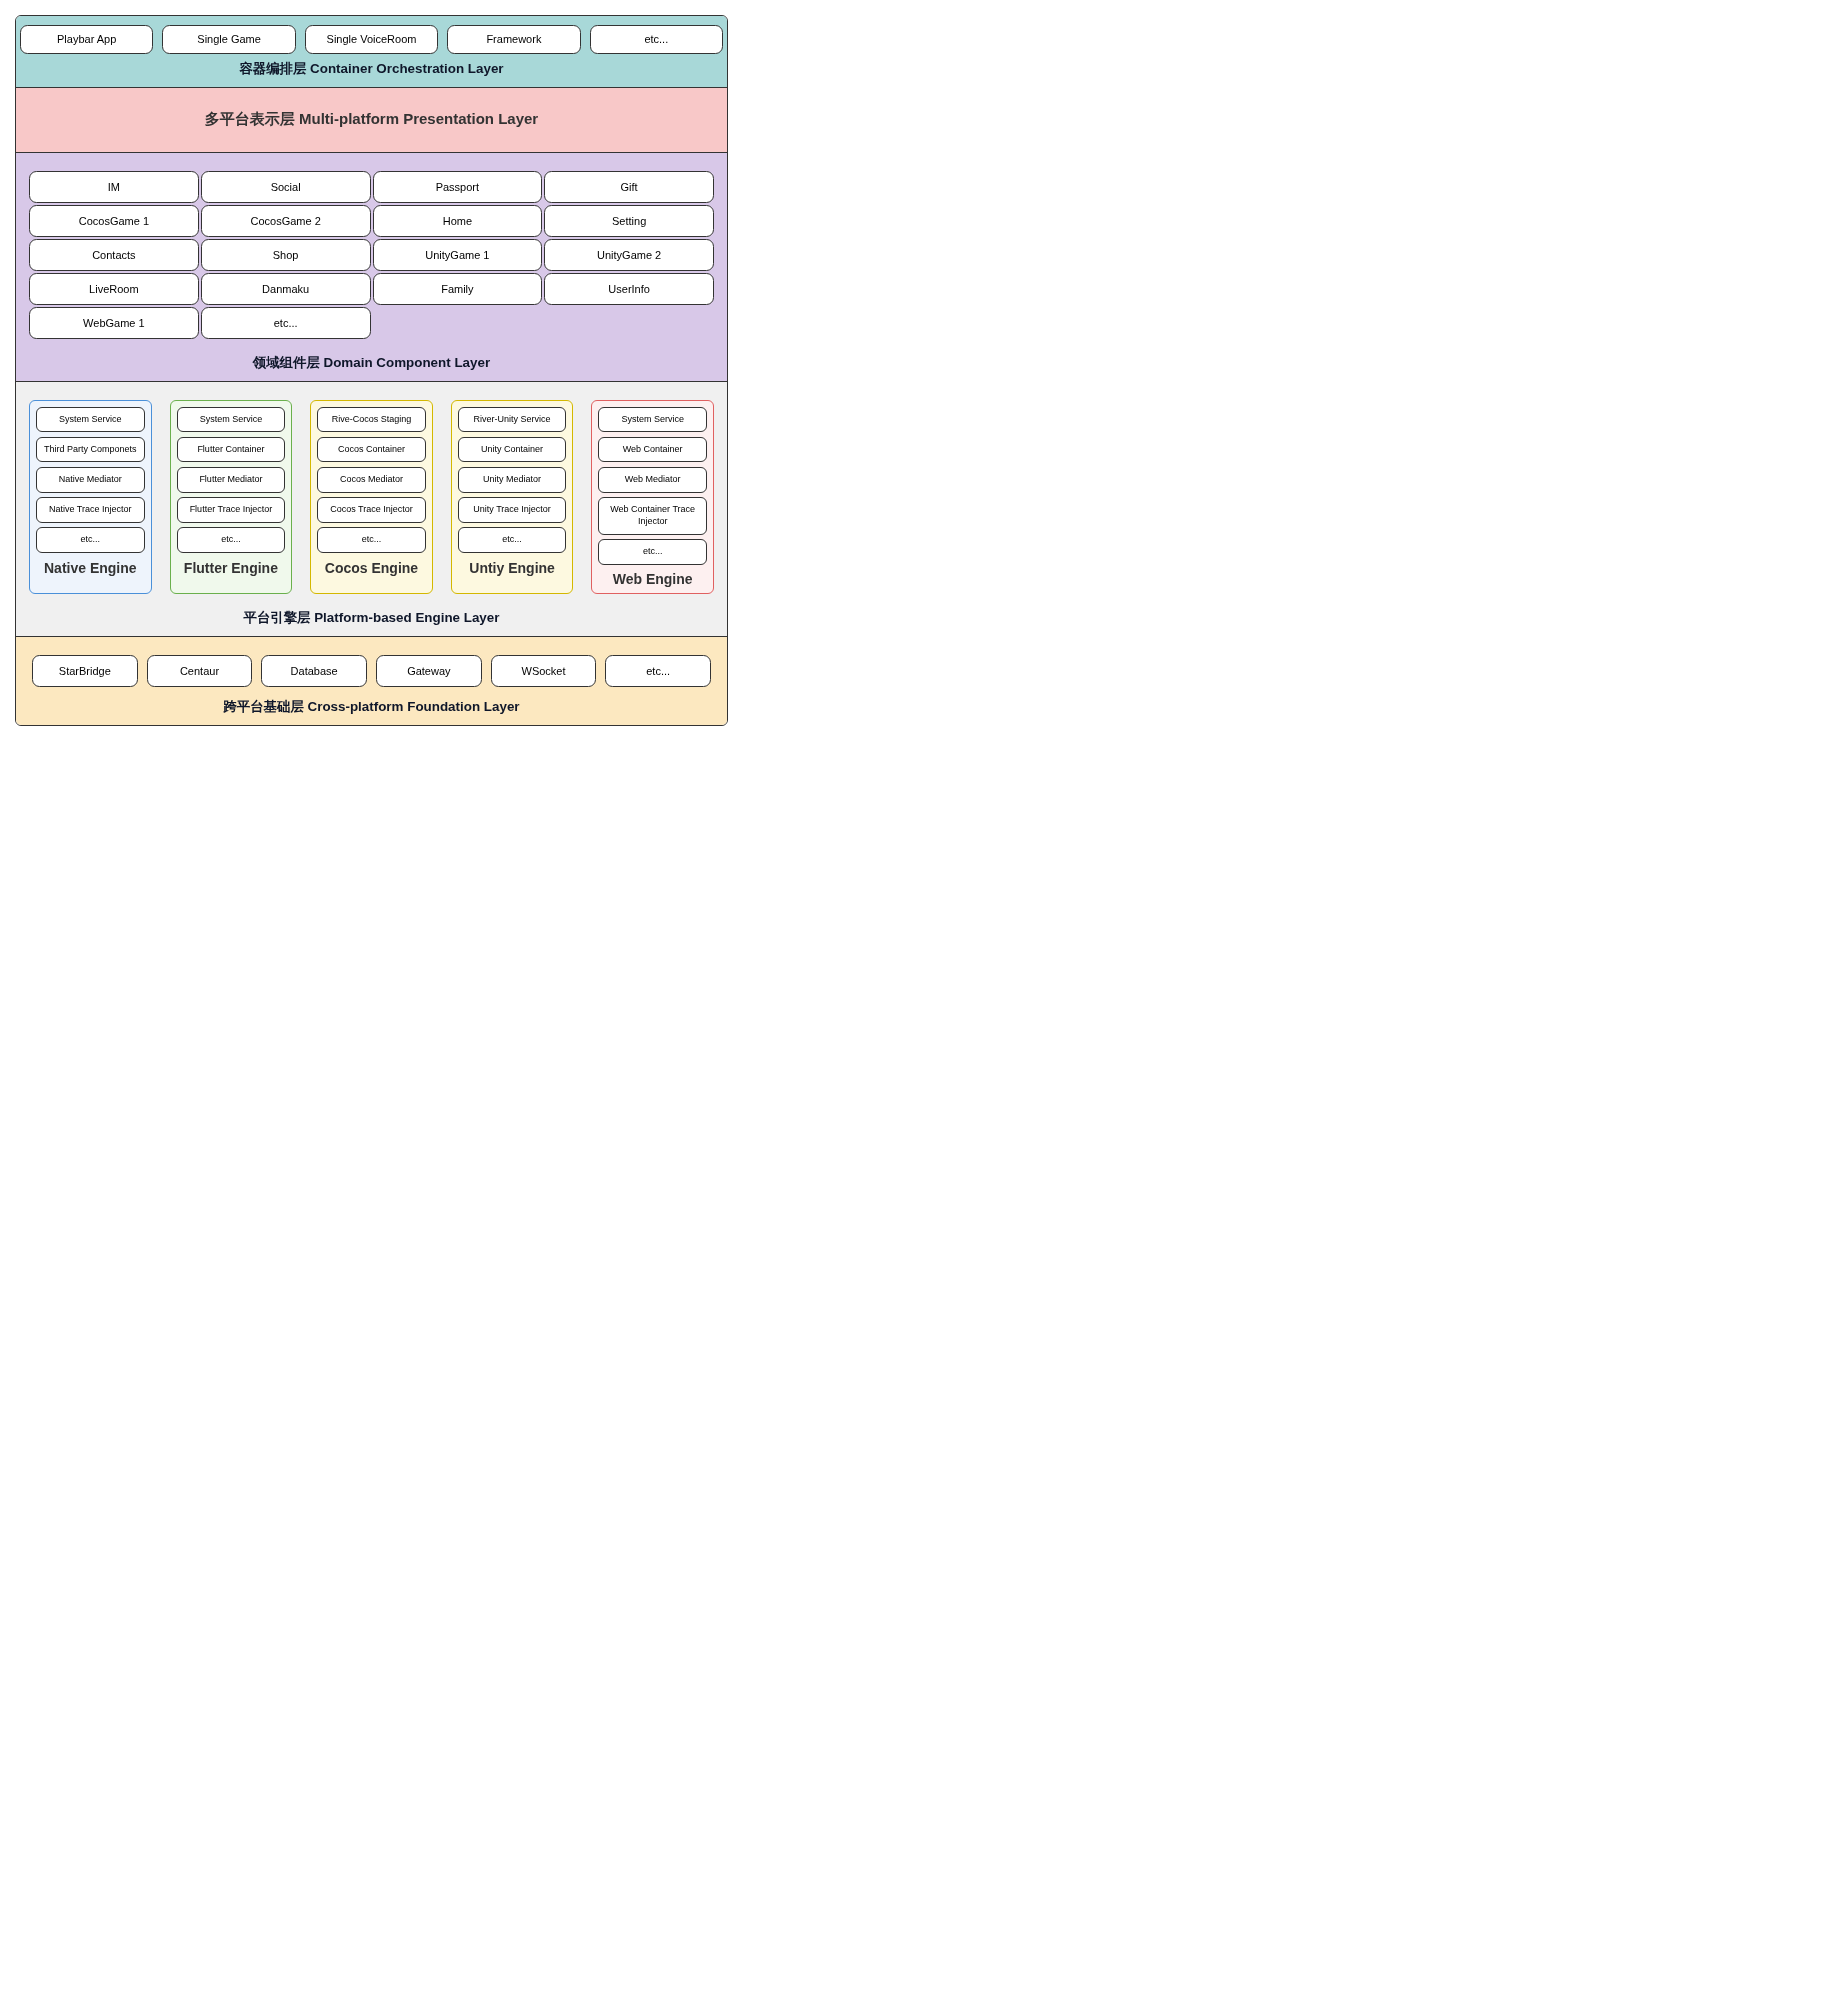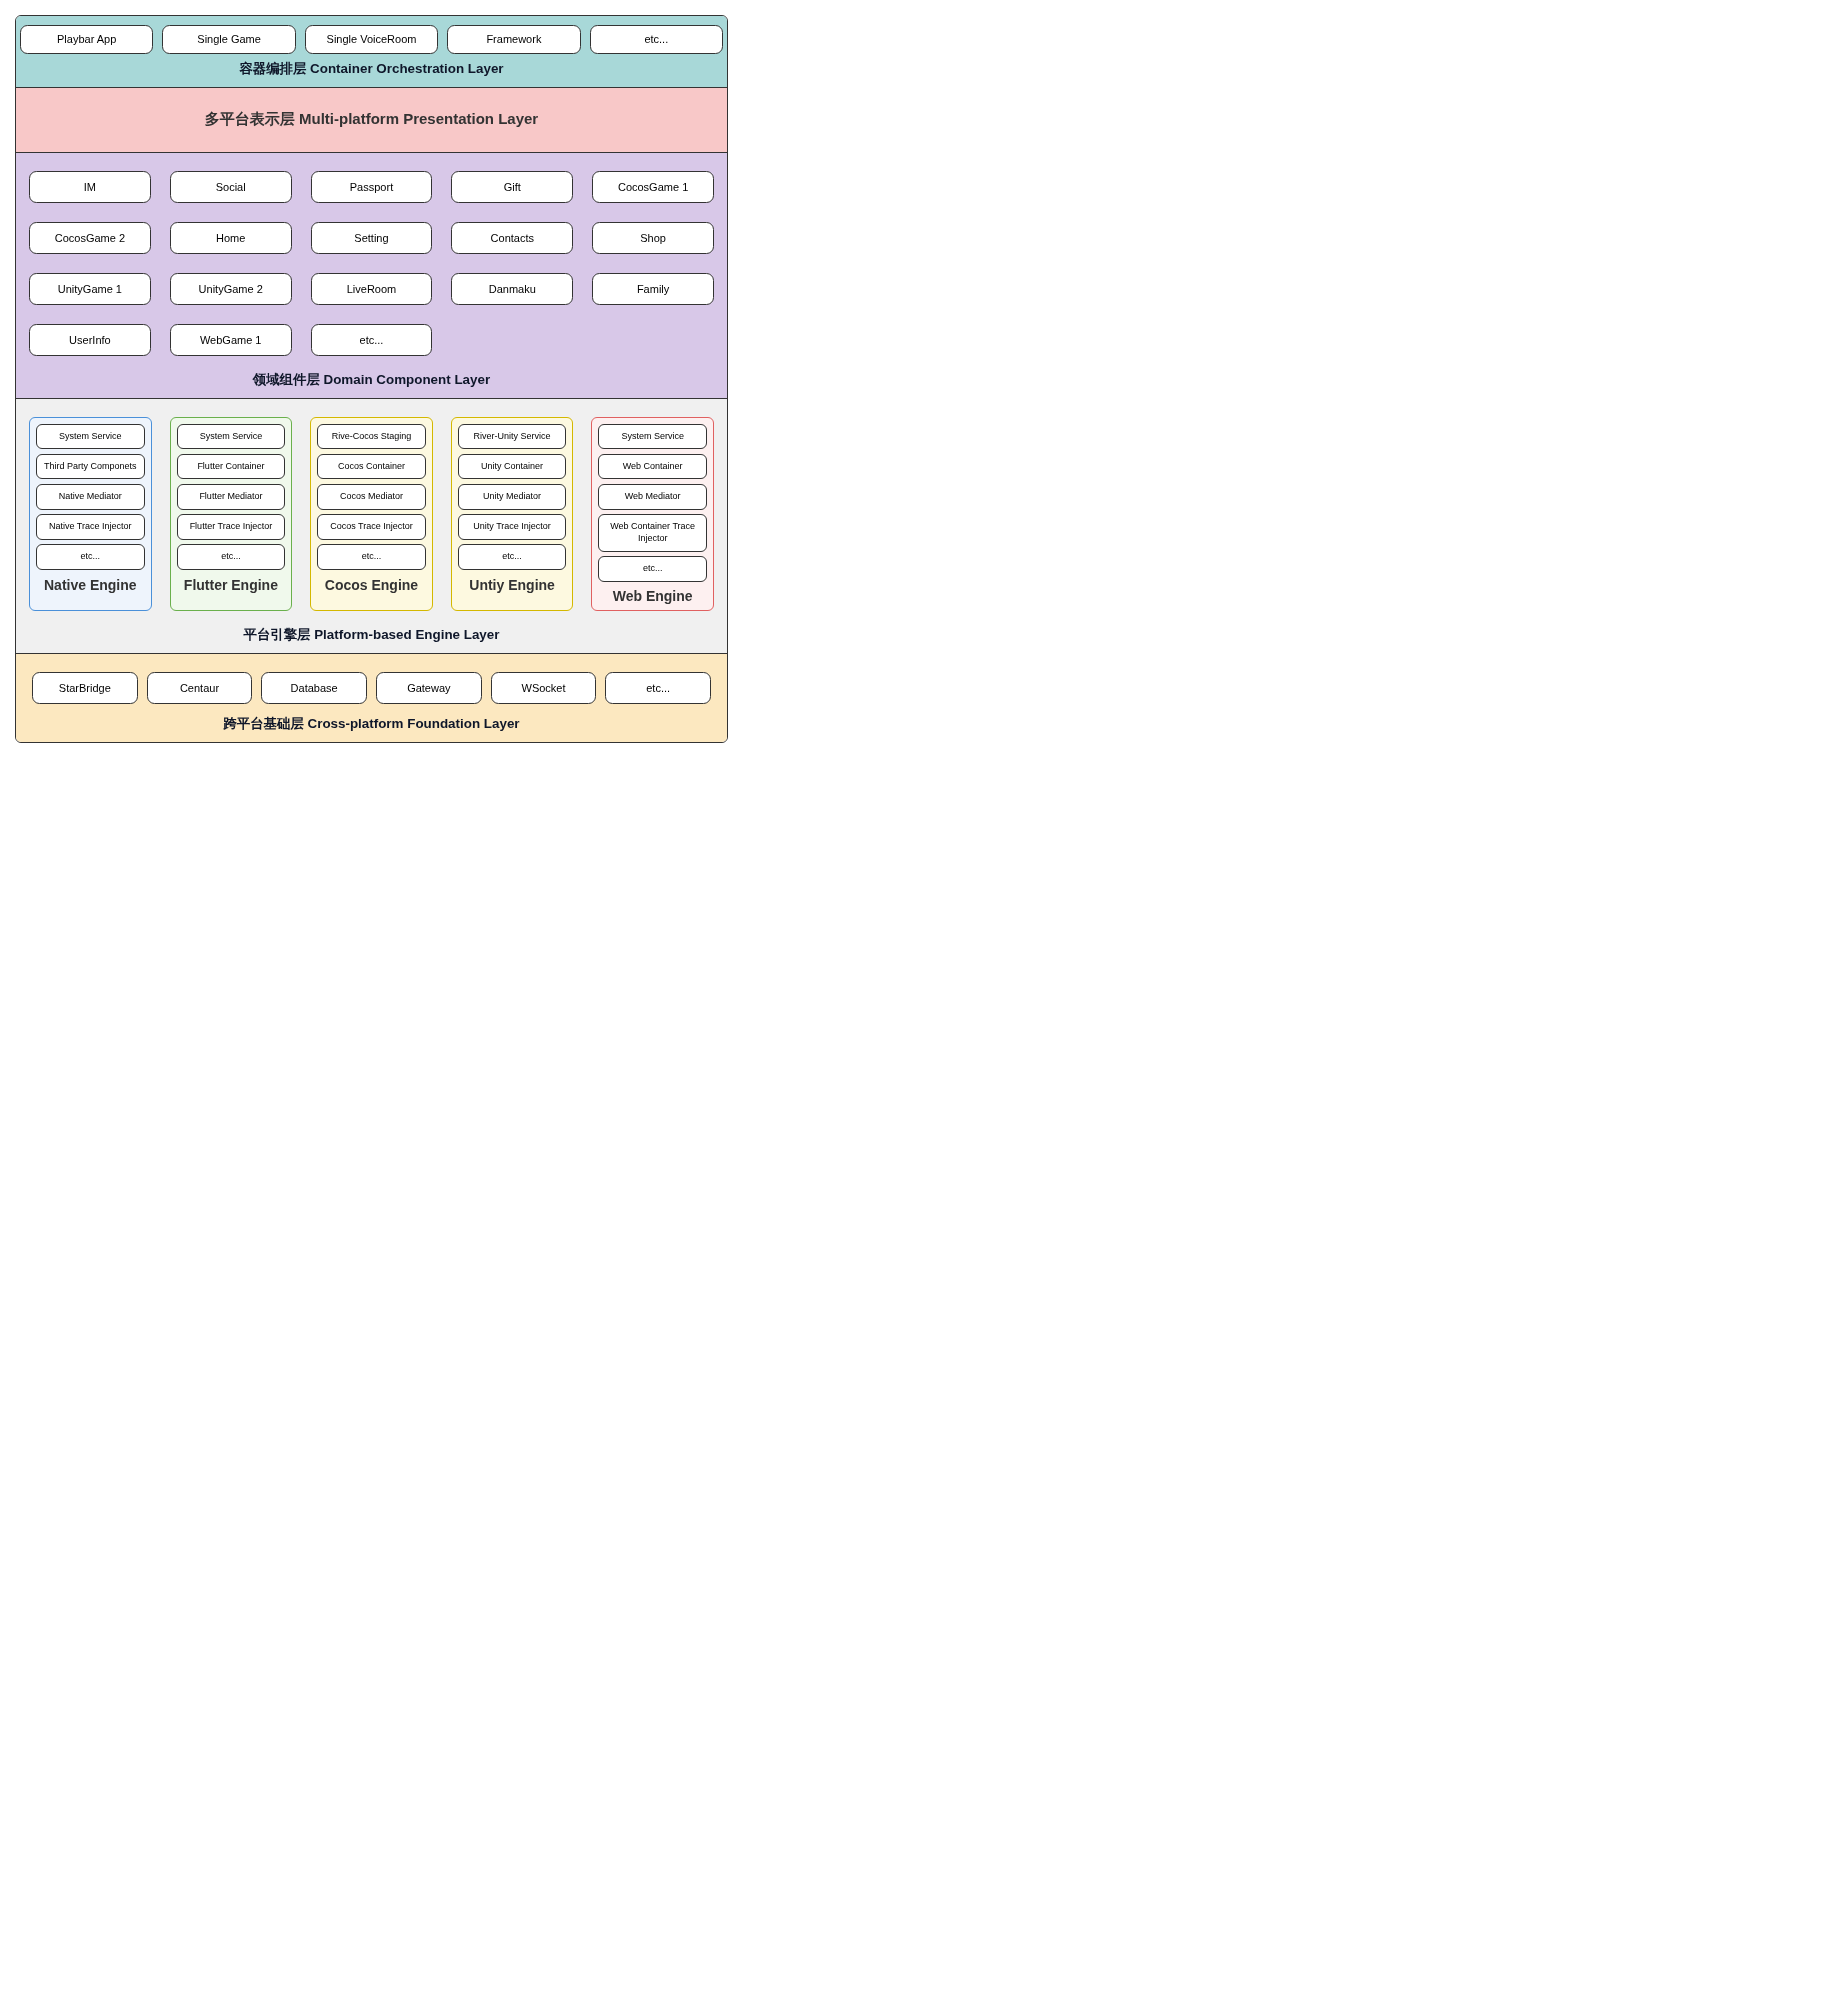--- a/index.html
+++ b/index.html
@@ -79,22 +79,22 @@
       min-width: 59px;
     }
 
     .box-wide {
       flex: 1;
     }
 
     
     .domain-grid {
       display: grid;
-      grid-template-columns: repeat(5, 1fr);
-      gap: 19px;
+      grid-template-columns: repeat(4, 1fr);
+      gap: 2px;
       padding: 9px;
     }
 
     .domain-box {
       border: 1.5px solid #333;
       border-radius: 7.4px;
       background: #fff;
       padding: 9px 6px;
       font-size: 11px;
       text-align: center;

